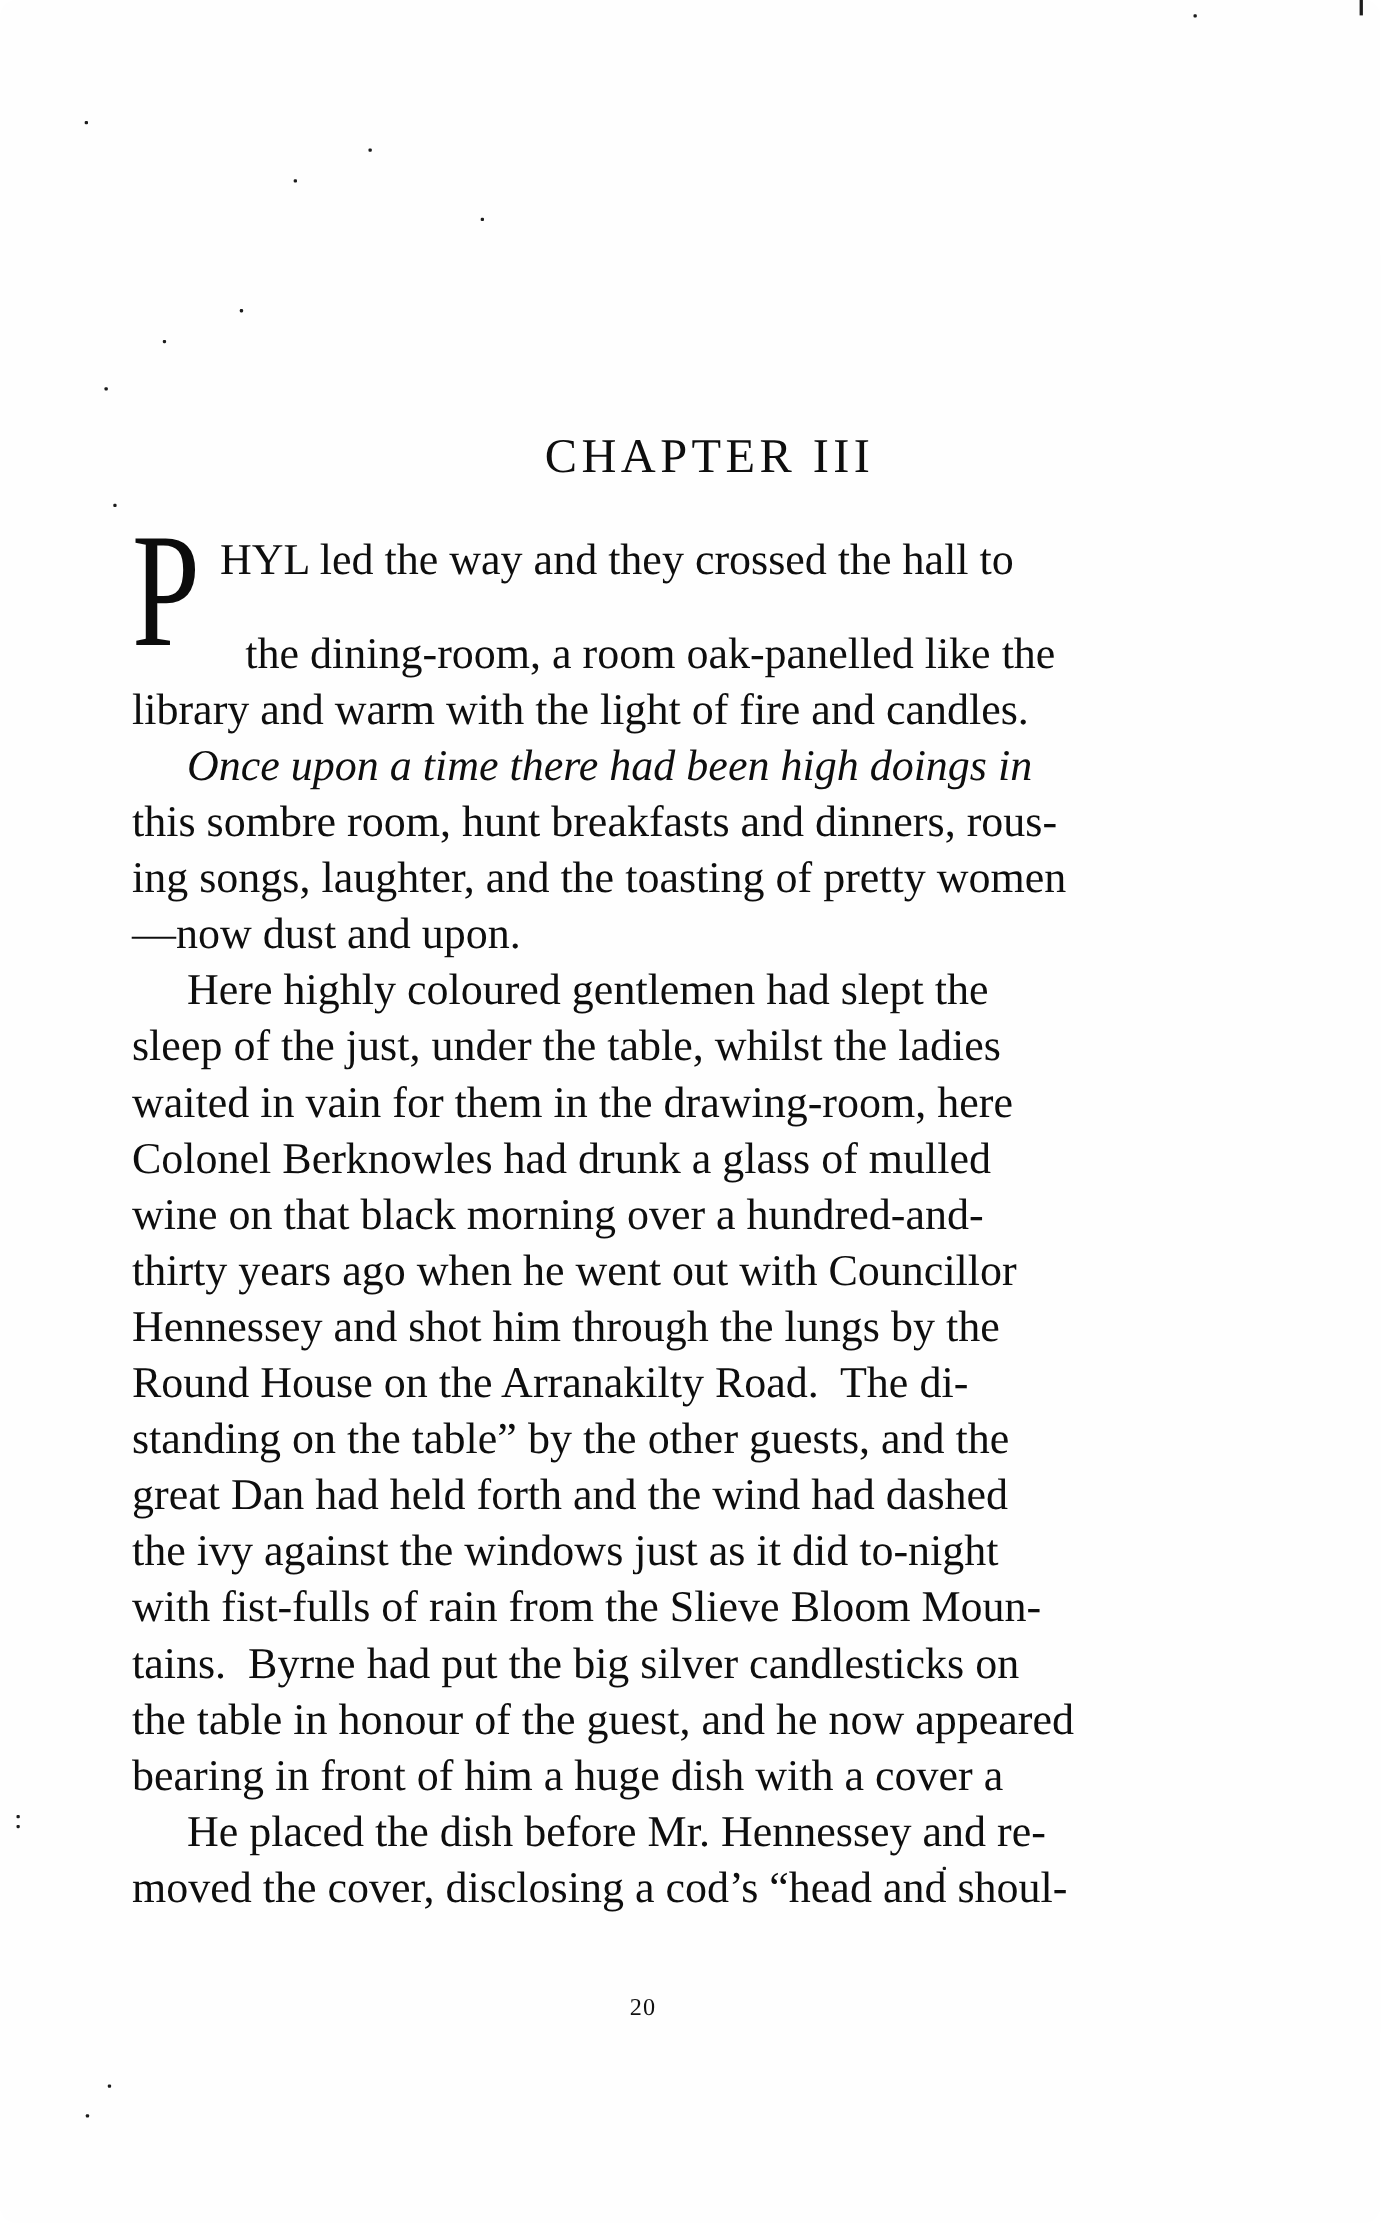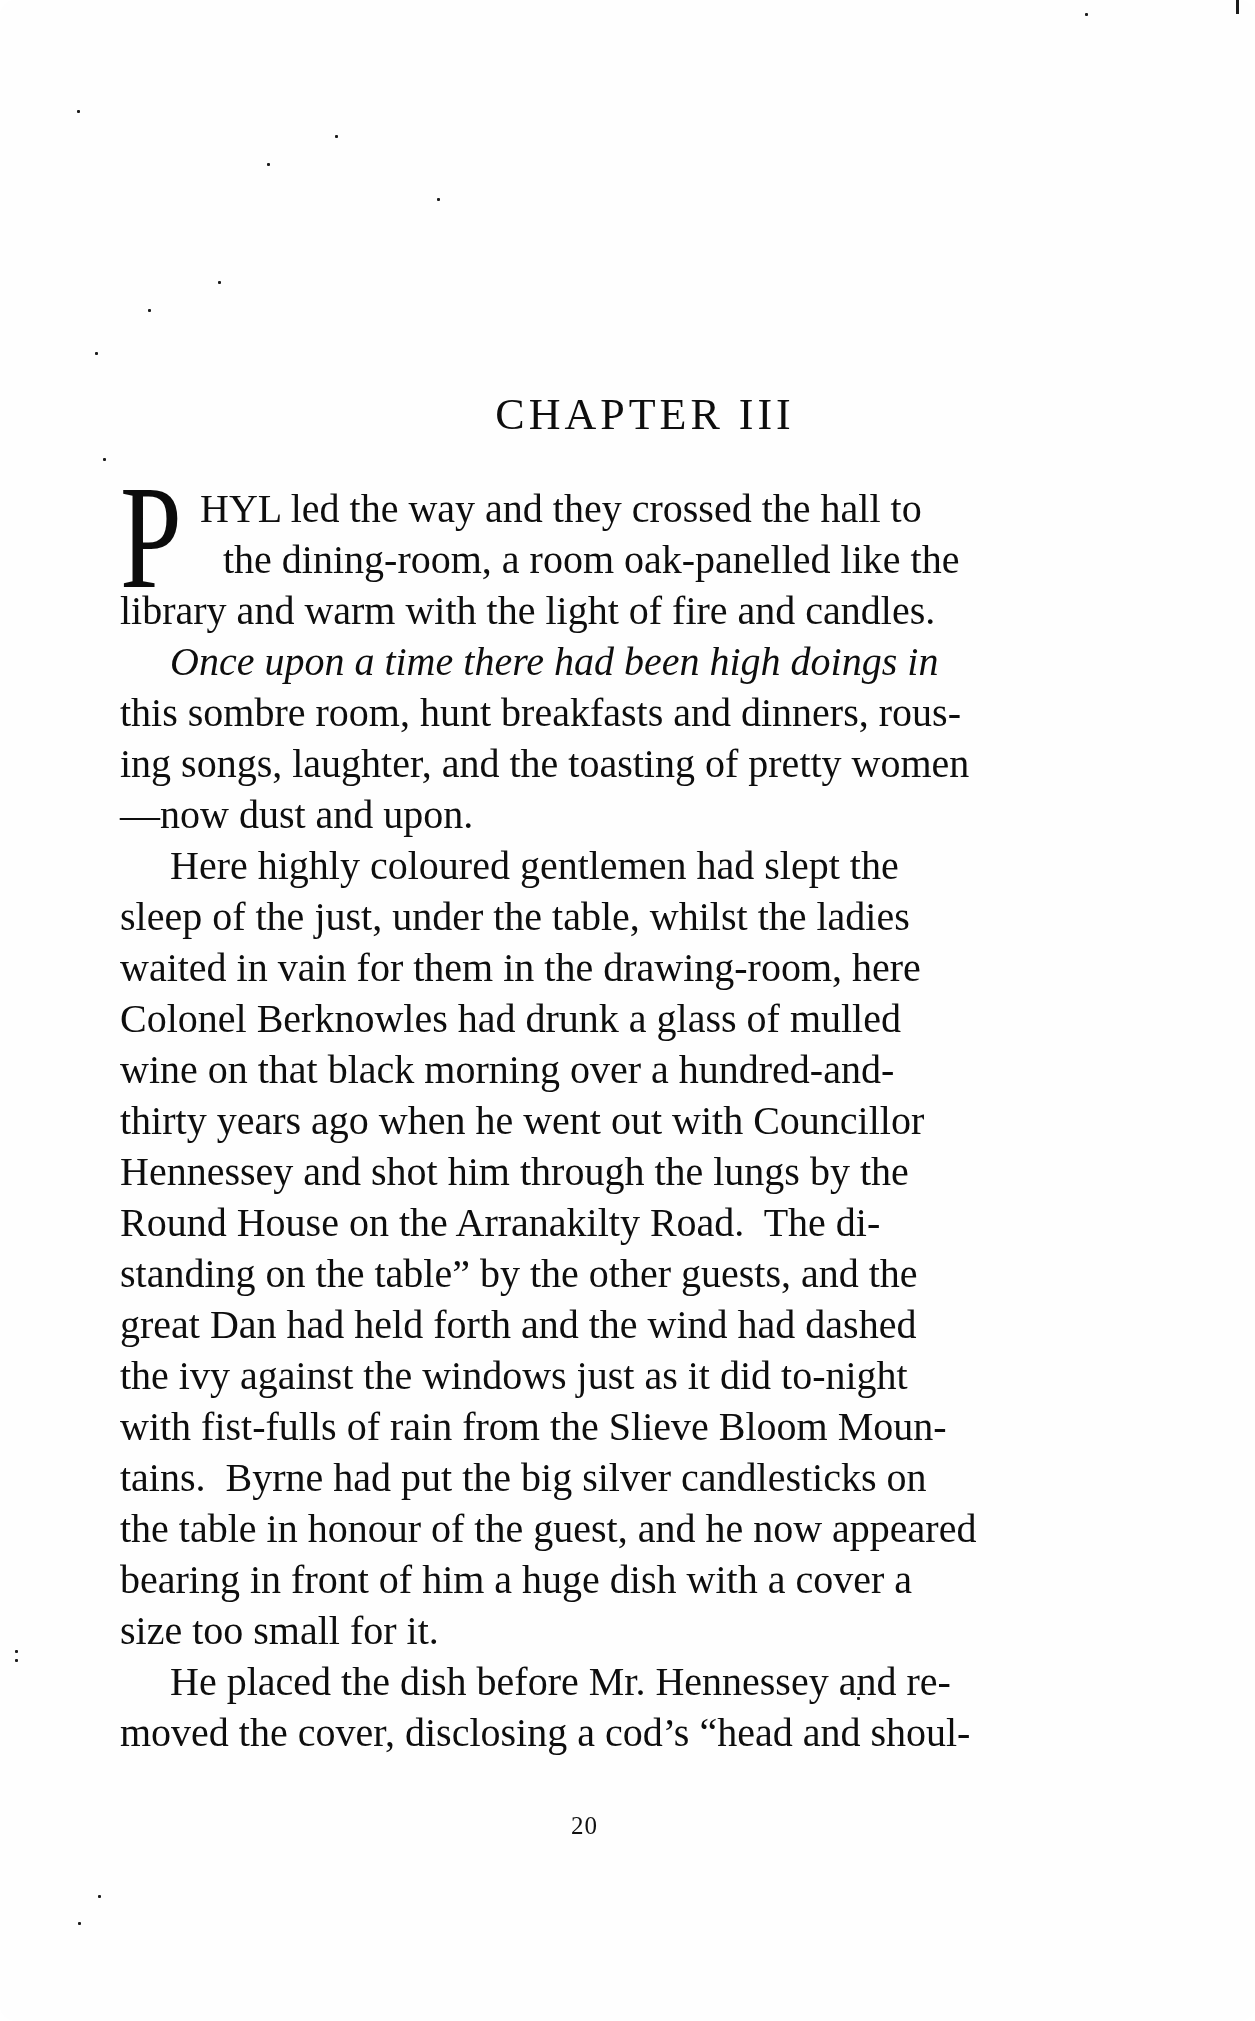--- a/index.html
+++ b/index.html
@@ -67,21 +67,21 @@
     display: inline-block;
     width: 100%;
     height: 0;
   }
   .page-number {
     position: absolute;
     top: 1812px;
     left: 0;
     width: 1169px;
     text-align: center;
-    font-size: 25px;
+    font-size: 22px;
     letter-spacing: 1px;
     color: #111;
   }
   .speck {
     position: absolute;
     background: #1c1c1c;
     width: 3px;
     height: 3px;
     border-radius: 1px;
   }
@@ -93,21 +93,21 @@
 </head>
 <body>
 
 <div class="page">
   <h1 class="heading">CHAPTER III</h1>
 
   <div class="text-block" id="text-block">
       <div class="paragraph">
         <span class="drop-cap">P</span>
         <div class="line just" style="padding-left: 80px;">HYL led the way and they crossed the hall to</div>
-        <div class="line just" style="padding-left: 103px;">the dining-room, a room oak-panelled like the</div>
+        <div class="line just" style="padding-left: 103px; margin-top: 34px;">the dining-room, a room oak-panelled like the</div>
         <div class="line just">library and warm with the light of fire and candles.</div>
       </div>
       <div class="paragraph">
         <div class="line just" style="padding-left: 50px; font-style: italic;">Once upon a time there had been high doings in</div>
         <div class="line just">this sombre room, hunt breakfasts and dinners, rous-</div>
         <div class="line just">ing songs, laughter, and the toasting of pretty women</div>
         <div class="line">—now dust and upon.</div>
       </div>
       <div class="paragraph">
         <div class="line just" style="padding-left: 50px;">Here highly coloured gentlemen had slept the</div>
@@ -118,21 +118,20 @@
         <div class="line just">thirty years ago when he went out with Councillor</div>
         <div class="line just">Hennessey and shot him through the lungs by the</div>
         <div class="line just">Round House on the Arranakilty Road.&nbsp; The di-</div>
         <div class="line just">standing on the table” by the other guests, and the</div>
         <div class="line just">great Dan had held forth and the wind had dashed</div>
         <div class="line just">the ivy against the windows just as it did to-night</div>
         <div class="line just">with fist-fulls of rain from the Slieve Bloom Moun-</div>
         <div class="line just">tains.&nbsp; Byrne had put the big silver candlesticks on</div>
         <div class="line just">the table in honour of the guest, and he now appeared</div>
         <div class="line just">bearing in front of him a huge dish with a cover a</div>
-        <div class="line">size too small for it.</div>
       </div>
       <div class="paragraph">
         <div class="line just" style="padding-left: 50px;">He placed the dish before Mr. Hennessey and re-</div>
         <div class="line just">moved the cover, disclosing a cod’s “head and shoul-</div>
       </div>
     </div>
 
   <div class="page-number">20</div>
 
   <div id="artifacts">

